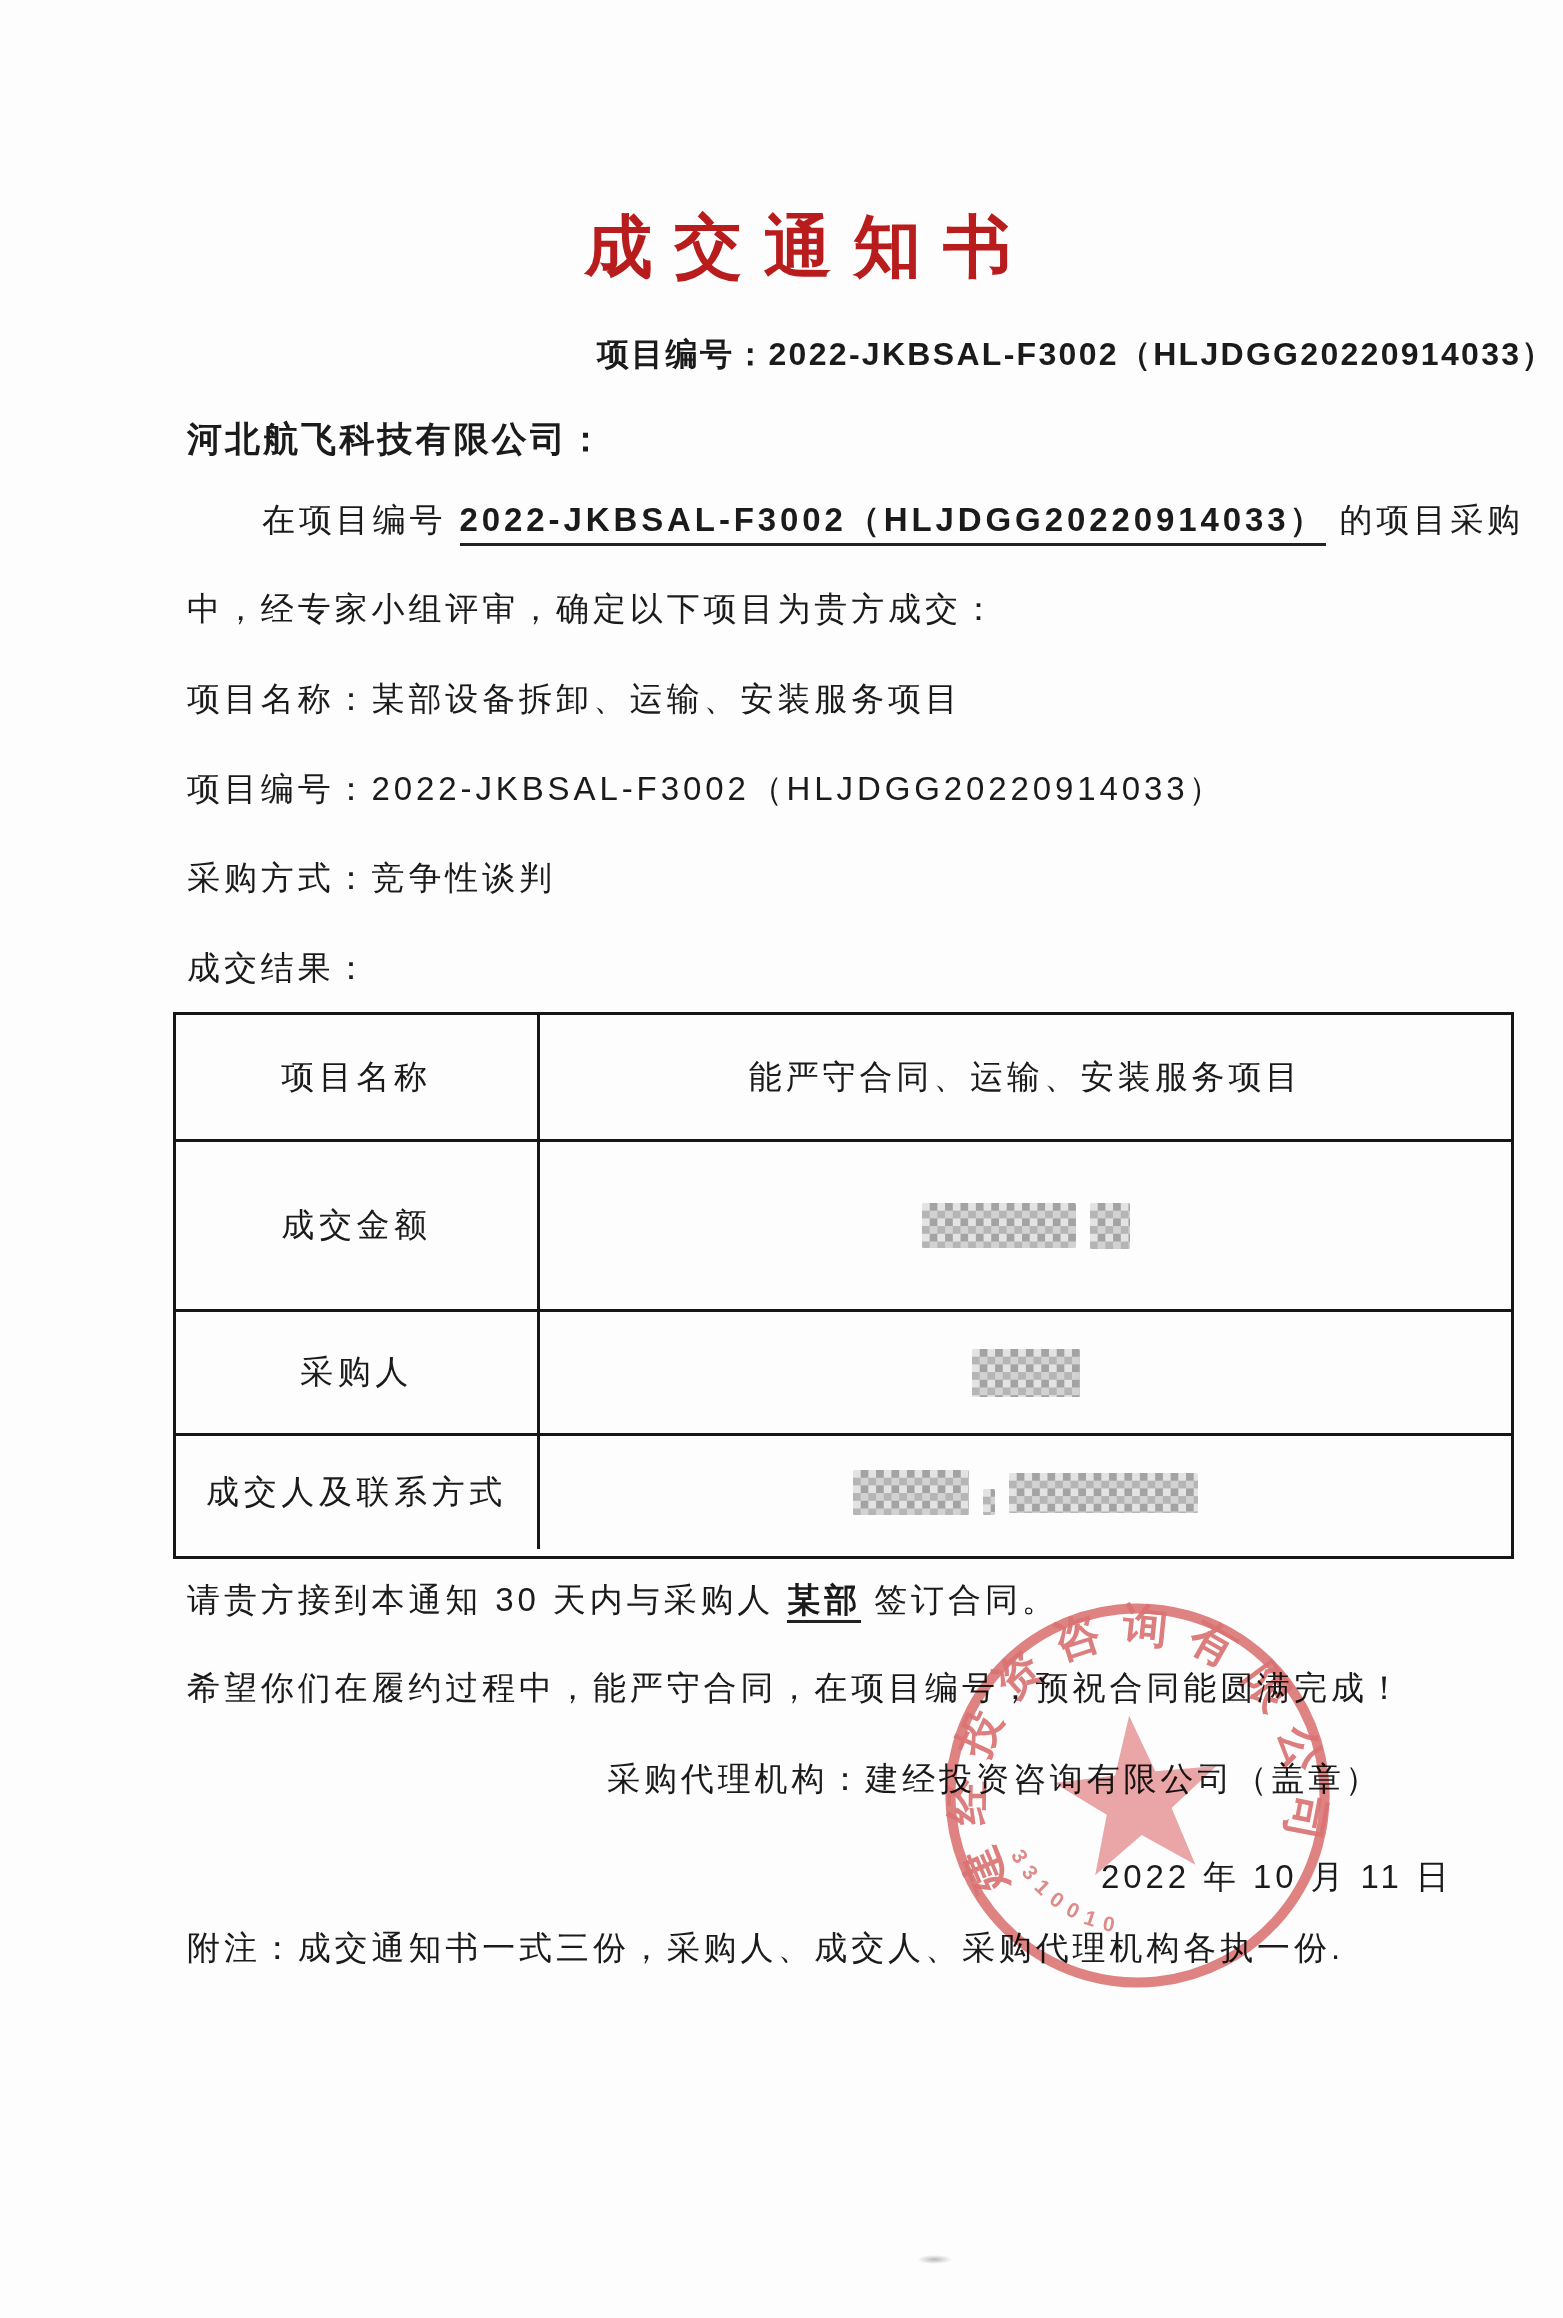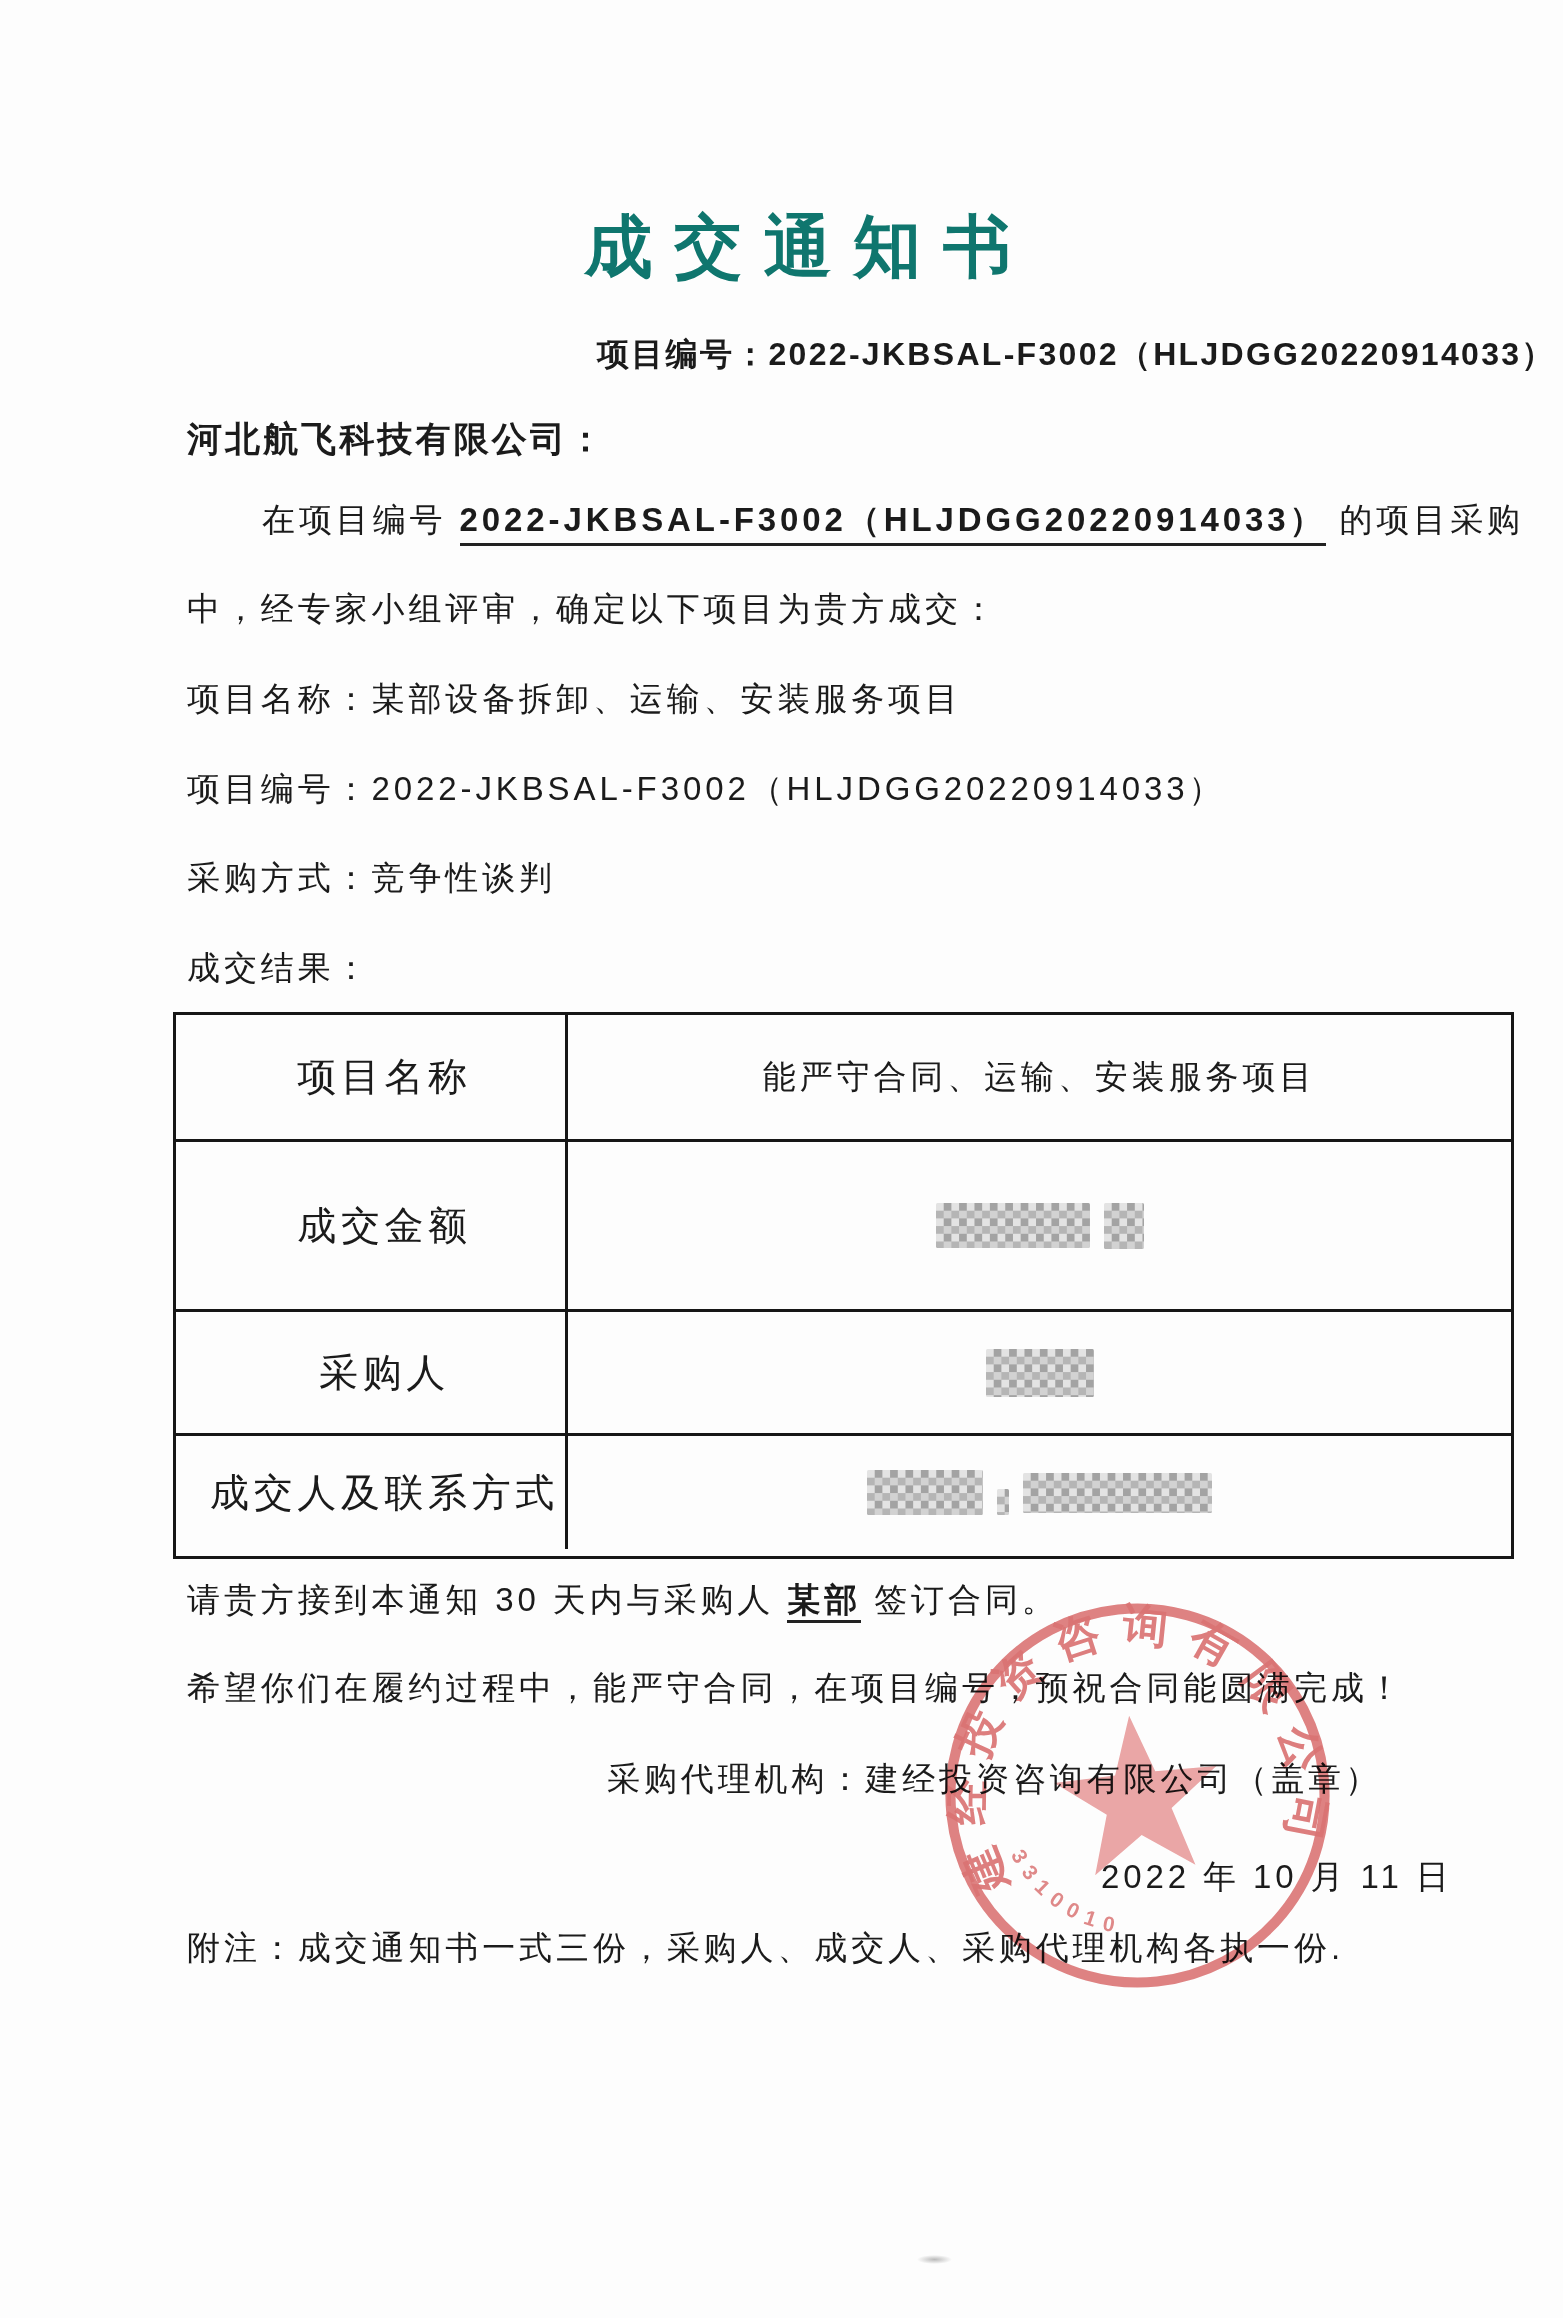--- a/index.html
+++ b/index.html
@@ -11,21 +11,21 @@
     font-family:"Liberation Sans","DejaVu Sans",sans-serif;
     color:#1b1b1b;
   }
   .abs{position:absolute;}
   .doc-title{
     left:0;top:202px;width:1563px;
     text-align:center;
     font-size:68px;font-weight:bold;
     letter-spacing:21.6px;
     padding-left:54px;box-sizing:border-box;
-    color:#0f766e;
+    color:#b91c1c;
   }
   .proj-no-header{
     left:597px;top:333px;
     font-size:32px;letter-spacing:2.3px;font-weight:600;
   }
   .addressee{
     left:187px;top:416px;
     font-size:35px;font-weight:bold;letter-spacing:3.1px;
   }
   .bodyline{
@@ -48,23 +48,22 @@
     left:173px;top:1012px;width:1341px;height:547px;
     border:3.1px solid #161616;
     box-sizing:border-box;
   }
   .t-row{display:flex;width:100%;box-sizing:border-box;}
   .t-row + .t-row{border-top:3.1px solid #161616;}
   .t-label{
     width:364px;flex:0 0 364px;
     border-right:3.1px solid #161616;
     display:flex;align-items:center;justify-content:center;
-    font-size:39px;letter-spacing:4.6px;
+    font-size:33px;letter-spacing:4.6px;
     box-sizing:border-box;
-    margin-left:28px;
   }
   .t-value{
     flex:1;
     display:flex;align-items:center;justify-content:center;
     font-size:33px;letter-spacing:3.9px;
     box-sizing:border-box;
   }
   .r1{height:124px;} .r2{height:170px;} .r3{height:124px;} .r4{height:116px;}
   .mosaic{
     background:repeating-conic-gradient(#a3a3a3 0% 25%, #d2d2d2 25% 50%, #b5b5b5 50% 75%, #e3e3e3 75% 100%);

